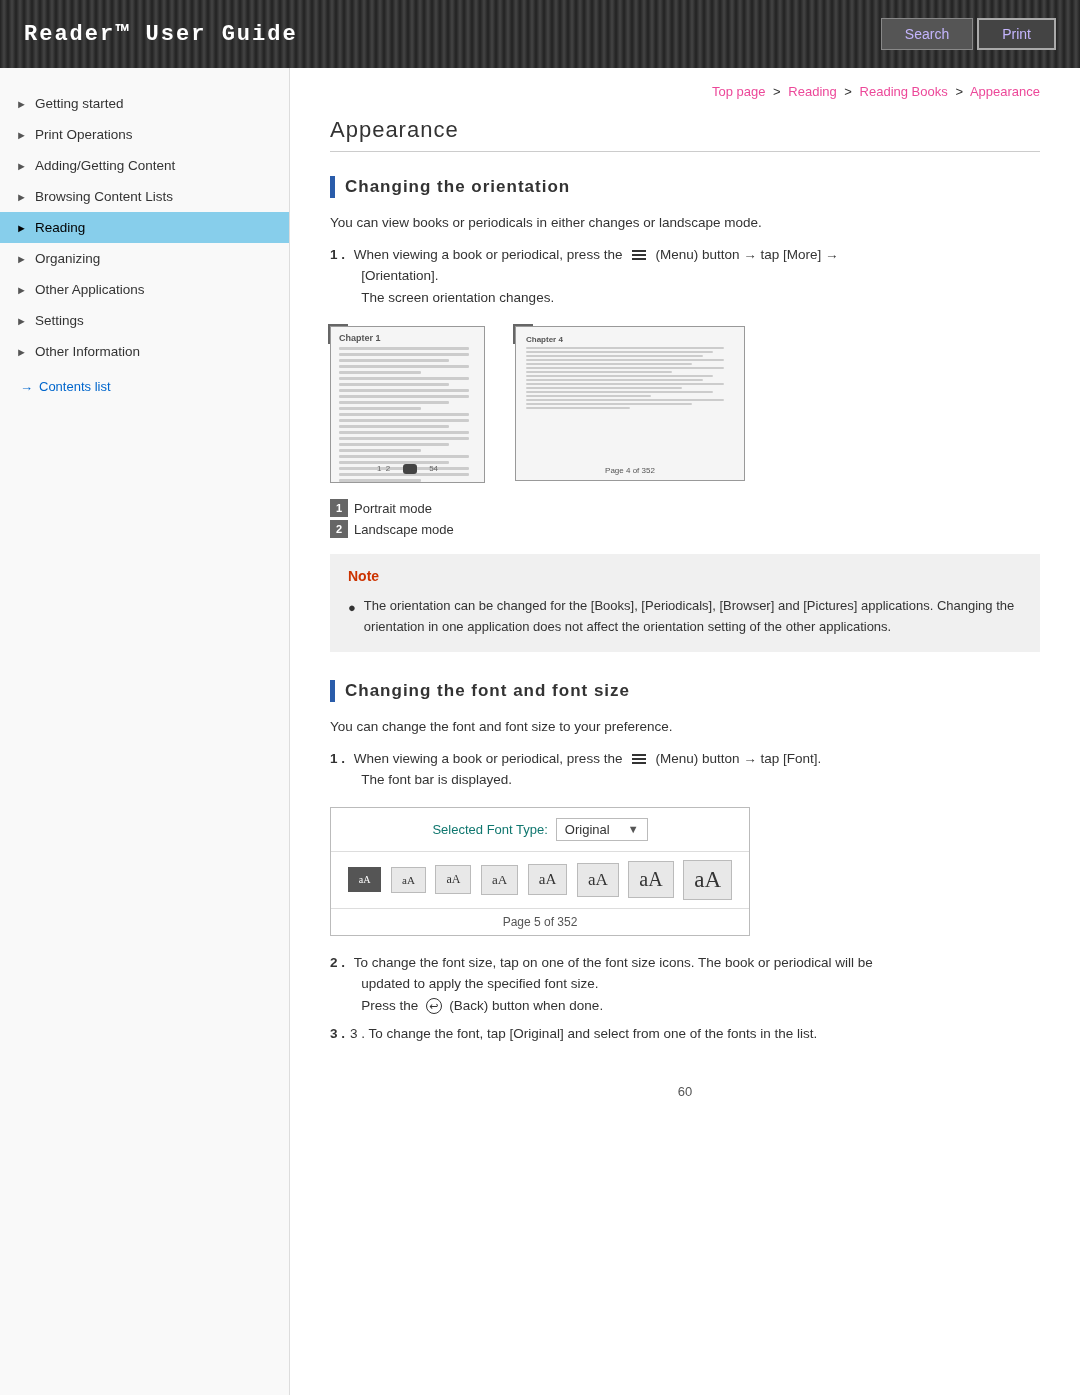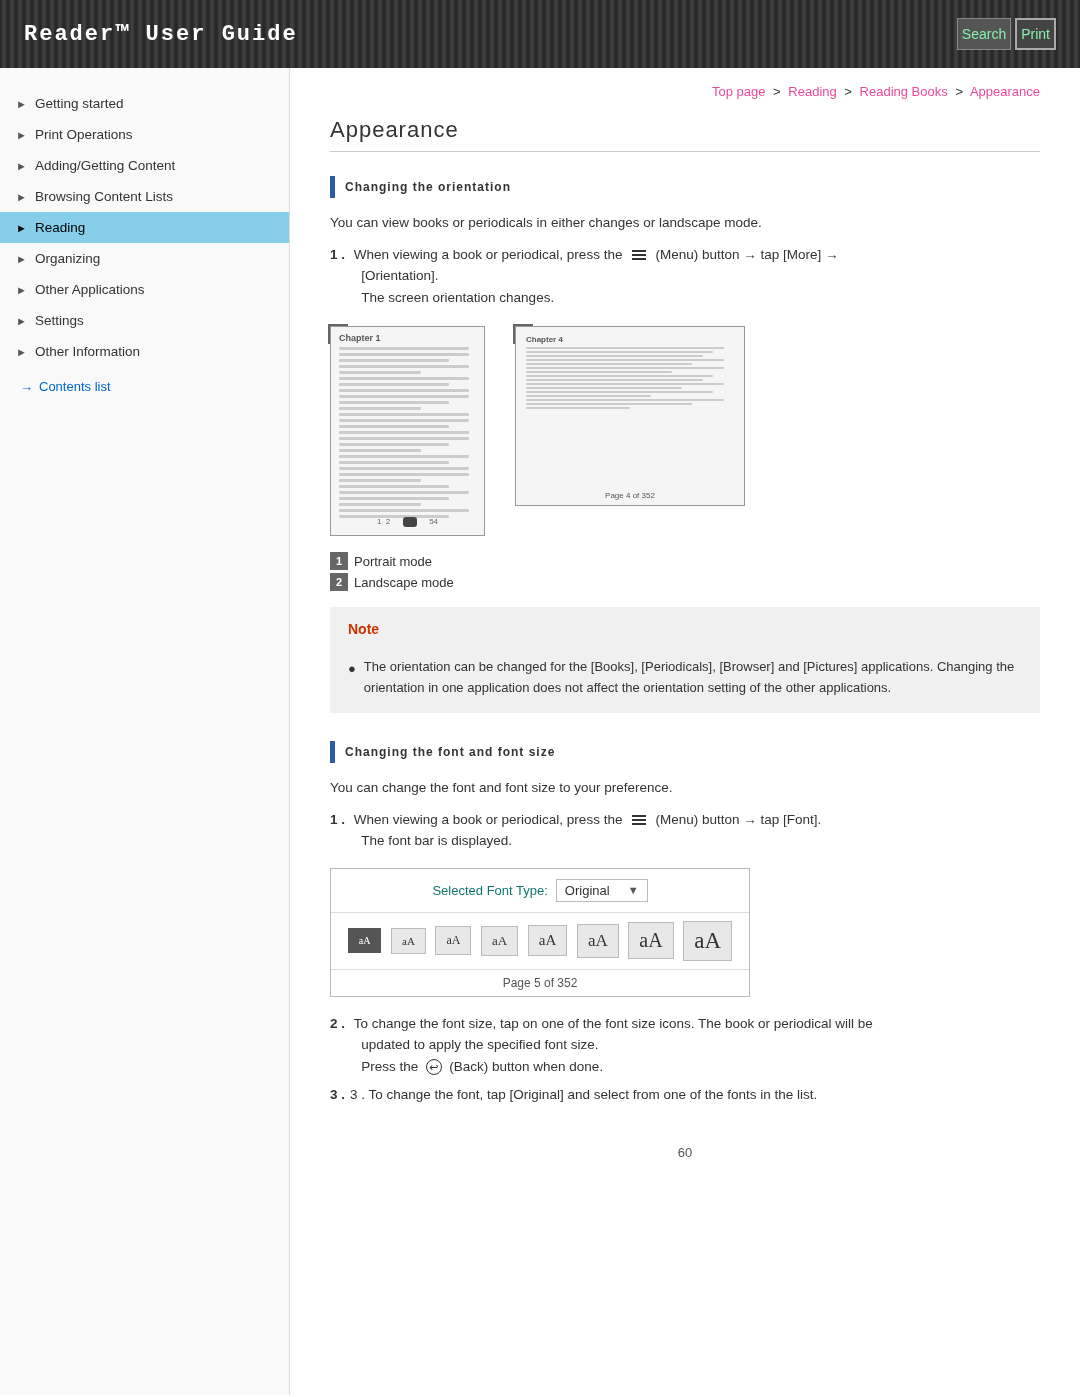--- a/index.html
+++ b/index.html
@@ -27,23 +27,23 @@
       font-weight: bold;
       letter-spacing: 2px;
       font-family: 'Courier New', monospace;
     }
     .header-buttons {
       display: flex;
       gap: 4px;
     }
     .header-btn {
       background: #555;
-      color: #86efac;
+      color: #c4b5fd;
       border: 1px solid #888;
-      padding: 6px 4px;
+      padding: 6px 23px;
       font-size: 14px;
       cursor: pointer;
     }
     .header-btn.print {
       background: #444;
       border: 2px solid #aaa;
     }
 
     
     .page-layout {
@@ -123,21 +123,21 @@
       border-bottom: 1px solid #ccc;
       padding-bottom: 8px;
       margin-bottom: 24px;
       letter-spacing: 1px;
     }
 
     
     .section-heading {
       display: flex;
       align-items: center;
-      font-size: 12px;
+      font-size: 17px;
       font-weight: bold;
       margin-bottom: 14px;
       letter-spacing: 1px;
     }
     .section-bar {
       width: 5px;
       height: 22px;
       background: #2a5caa;
       margin-right: 10px;
       display: inline-block;
@@ -199,21 +199,21 @@
       background: #666;
       color: #fff;
       font-size: 12px;
       font-weight: bold;
       display: flex;
       align-items: center;
       justify-content: center;
     }
     .portrait-book {
       width: 155px;
-      height: 210px;
+      height: 157px;
       border: 1.5px solid #999;
       background: #f5f5f5;
       position: relative;
       overflow: hidden;
     }
     .portrait-book-inner {
       margin: 6px 8px;
     }
     .portrait-book-line {
       height: 3px;
@@ -239,21 +239,21 @@
       border-radius: 50%;
     }
     .footer-dot.active {
       background: #444;
       width: 14px;
       border-radius: 3px;
     }
 
     .landscape-book {
       width: 230px;
-      height: 180px;
+      height: 155px;
       border: 1.5px solid #999;
       background: #f5f5f5;
       position: relative;
       overflow: hidden;
     }
     .landscape-book-inner {
       margin: 8px 10px;
     }
     .landscape-book-line {
       height: 3px;
@@ -289,21 +289,21 @@
     .note-box {
       background: #f0f0f0;
       border: none;
       padding: 14px 18px;
       margin: 14px 0 28px 0;
     }
     .note-title {
       color: #cc3300;
       font-weight: bold;
       font-size: 14px;
-      margin-bottom: 20px;
+      margin-bottom: 12px;
     }
     .note-item {
       display: flex;
       align-items: flex-start;
       font-size: 13px;
       line-height: 1.6;
     }
     .note-bullet {
       margin-right: 8px;
       margin-top: 2px;

